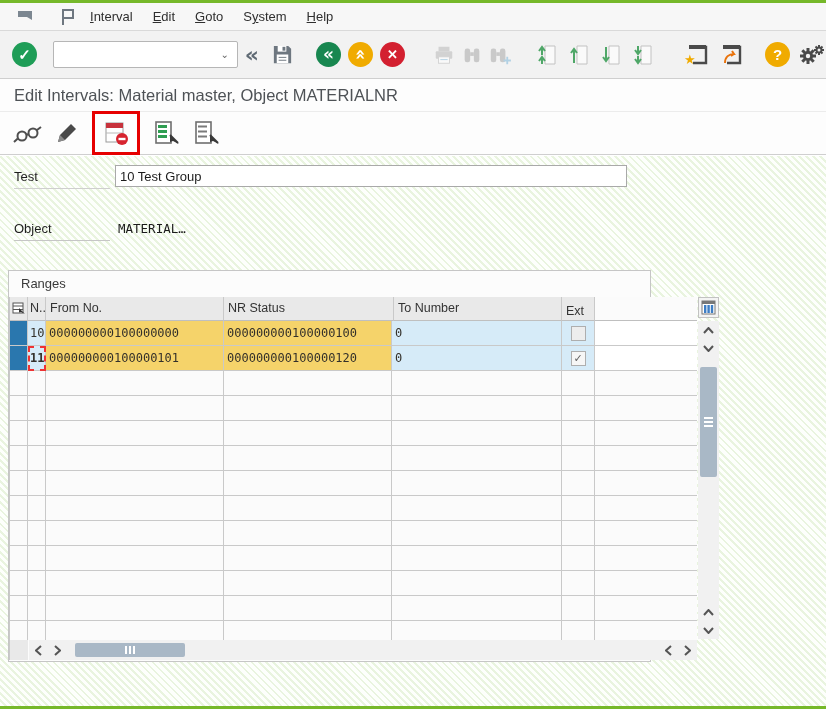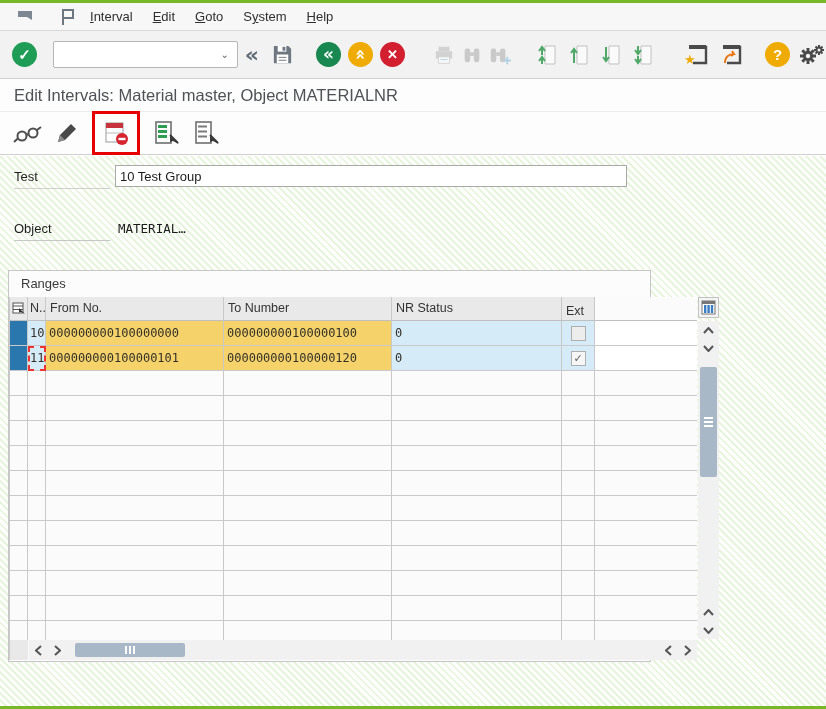--- a/index.html
+++ b/index.html
@@ -69,21 +69,21 @@
   .c-ext{width:33px;display:flex;align-items:center;justify-content:center;padding:0;}
   .c-fill{flex:1;border-right:none;}
   .row-filled .c-sel{background:#2a77ae;}
   .row-filled .c-no{background:#d6ebf8;}
   .row-filled .c-from,.row-filled .c-to{background:#f5d36a;}
   .row-filled .c-st,.row-filled .c-ext{background:#d6ebf8;}
   .row-filled .c-fill{background:#fff;}
   .row-empty .c-sel{background:#e9e9e9;}
   .row-empty .td{background:#fbfbfb;}
   .row-empty .c-fill{background:#fbfbfb;}
-  .cursor-cell{outline:2px dashed #e33;outline-offset:-2px;}
+  .cursor-cell{outline:2px dashed #e33;outline-offset:-2px;font-weight:bold;}
   .cb{width:13px;height:13px;border:1px solid #aeaeae;background:#ededed;display:flex;
       align-items:center;justify-content:center;font-size:11px;color:#5f5f5f;font-family:"DejaVu Sans",sans-serif;}
   .cb.on{background:#f6f6f6;}
   
   .cfgbtn{left:689px;top:26px;width:21px;height:21px;border:1px solid #c2c2c2;background:#f4f4f4;
           display:flex;align-items:center;justify-content:center;}
   .vscroll{left:689px;top:50px;width:21px;height:318px;display:flex;flex-direction:column;}
   .sbtn{height:18px;background:#f1f1f1;display:flex;align-items:center;justify-content:center;
         color:#555;font-size:10px;flex:none;}
   .vtrack{flex:1;background:#f1f1f1;position:relative;}
@@ -301,22 +301,22 @@
     <div class="abs thead">
       <span class="th c-sel" style="display:flex;align-items:center;justify-content:center;padding:0">
         <svg width="14" height="13" viewBox="0 0 14 13">
             <rect x="1" y="1" width="10" height="10" fill="#fff" stroke="#555"></rect>
             <path d="M1 4h10M1 7.5h10" stroke="#555"></path>
             <path d="M13 12L7 6v4.5l2-.5z" fill="#333"></path>
           </svg>
       </span>
       <span class="th c-no">N..</span>
       <span class="th c-from">From No.</span>
+      <span class="th c-st">NR Status</span>
       <span class="th c-to">To Number</span>
-      <span class="th c-st">NR Status</span>
       <span class="th c-ext" style="padding-top:4px;justify-content:flex-start;padding-left:4px;display:flex">Ext</span>
       <span class="th c-fill" style="background:#fbfbfb"></span>
     </div>
 
     <div class="abs tbody">
         <div class="tr row-filled">
           <span class="td c-sel"></span>
           <span class="td c-no">10</span>
           <span class="td c-from">000000000100000000</span>
           <span class="td c-to">000000000100000100</span>

